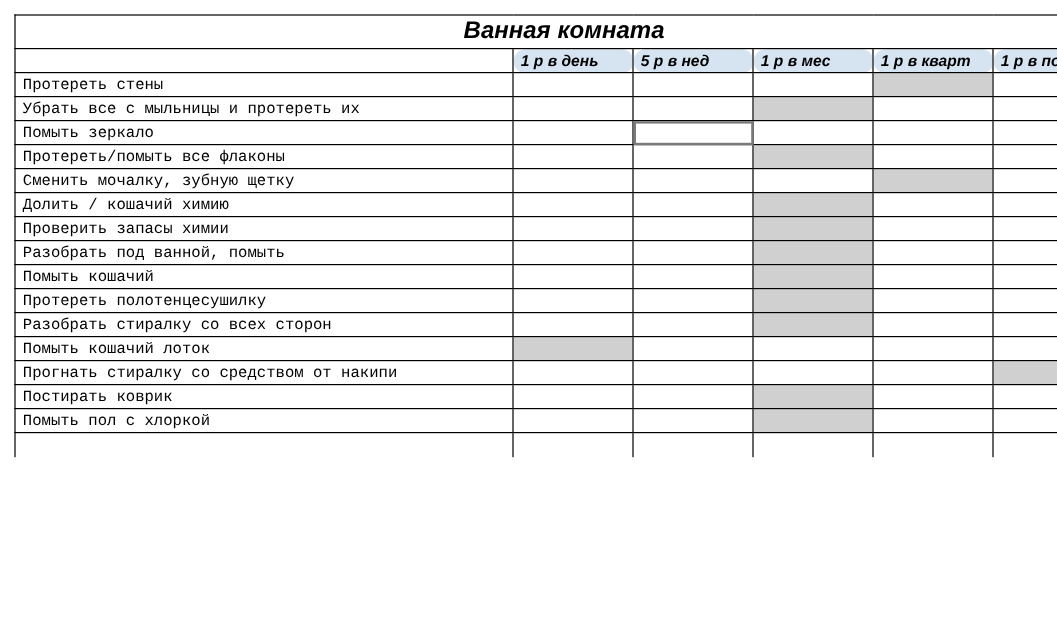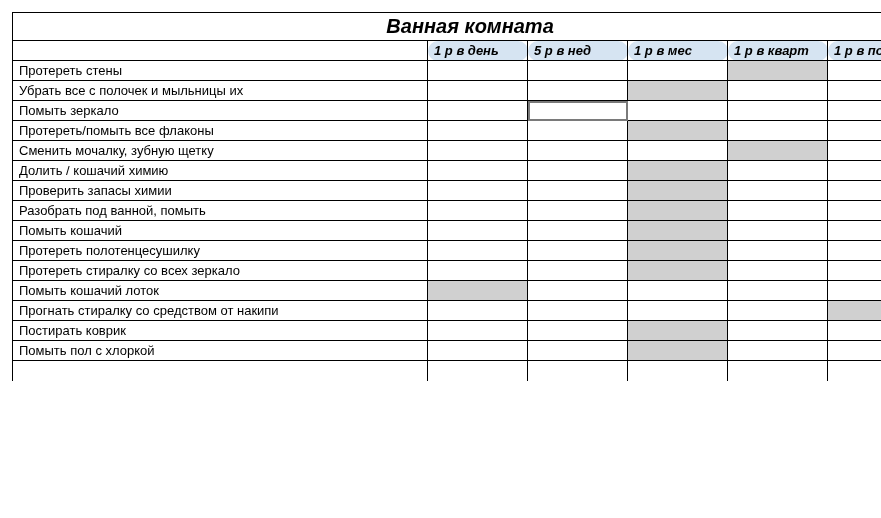--- a/index.html
+++ b/index.html
@@ -42,20 +42,21 @@
   }
   .task-col {
     width: 415px;
   }
   .freq-col {
     width: 100px;
     border-radius: 10px;
   }
   .task-cell {
     text-align: left;
+    font-family: Liberation Mono, monospace;
   }
   .shaded {
     background: #d0d0d0;
   }
   .selected {
     outline: 2px solid #7a7a7a;
     outline-offset: -2px;
   }
   .spacer-row td {
     border-left: 1px solid #000;
@@ -92,21 +93,21 @@
   <tbody>
       <tr>
         <td class="task-cell">Протереть стены</td>
         <td></td>
         <td></td>
         <td></td>
         <td class="shaded"></td>
         <td></td>
       </tr>
       <tr>
-        <td class="task-cell">Убрать все с полочек и мыльницы их</td>
+        <td class="task-cell">Убрать все с мыльницы и протереть их</td>
         <td></td>
         <td></td>
         <td class="shaded"></td>
         <td></td>
         <td></td>
       </tr>
       <tr>
         <td class="task-cell">Помыть зеркало</td>
         <td></td>
         <td class="selected"></td>
@@ -164,21 +165,21 @@
       </tr>
       <tr>
         <td class="task-cell">Протереть полотенцесушилку</td>
         <td></td>
         <td></td>
         <td class="shaded"></td>
         <td></td>
         <td></td>
       </tr>
       <tr>
-        <td class="task-cell">Протереть стиралку со всех зеркало</td>
+        <td class="task-cell">Разобрать стиралку со всех сторон</td>
         <td></td>
         <td></td>
         <td class="shaded"></td>
         <td></td>
         <td></td>
       </tr>
       <tr>
         <td class="task-cell">Помыть кошачий лоток</td>
         <td class="shaded"></td>
         <td></td>

